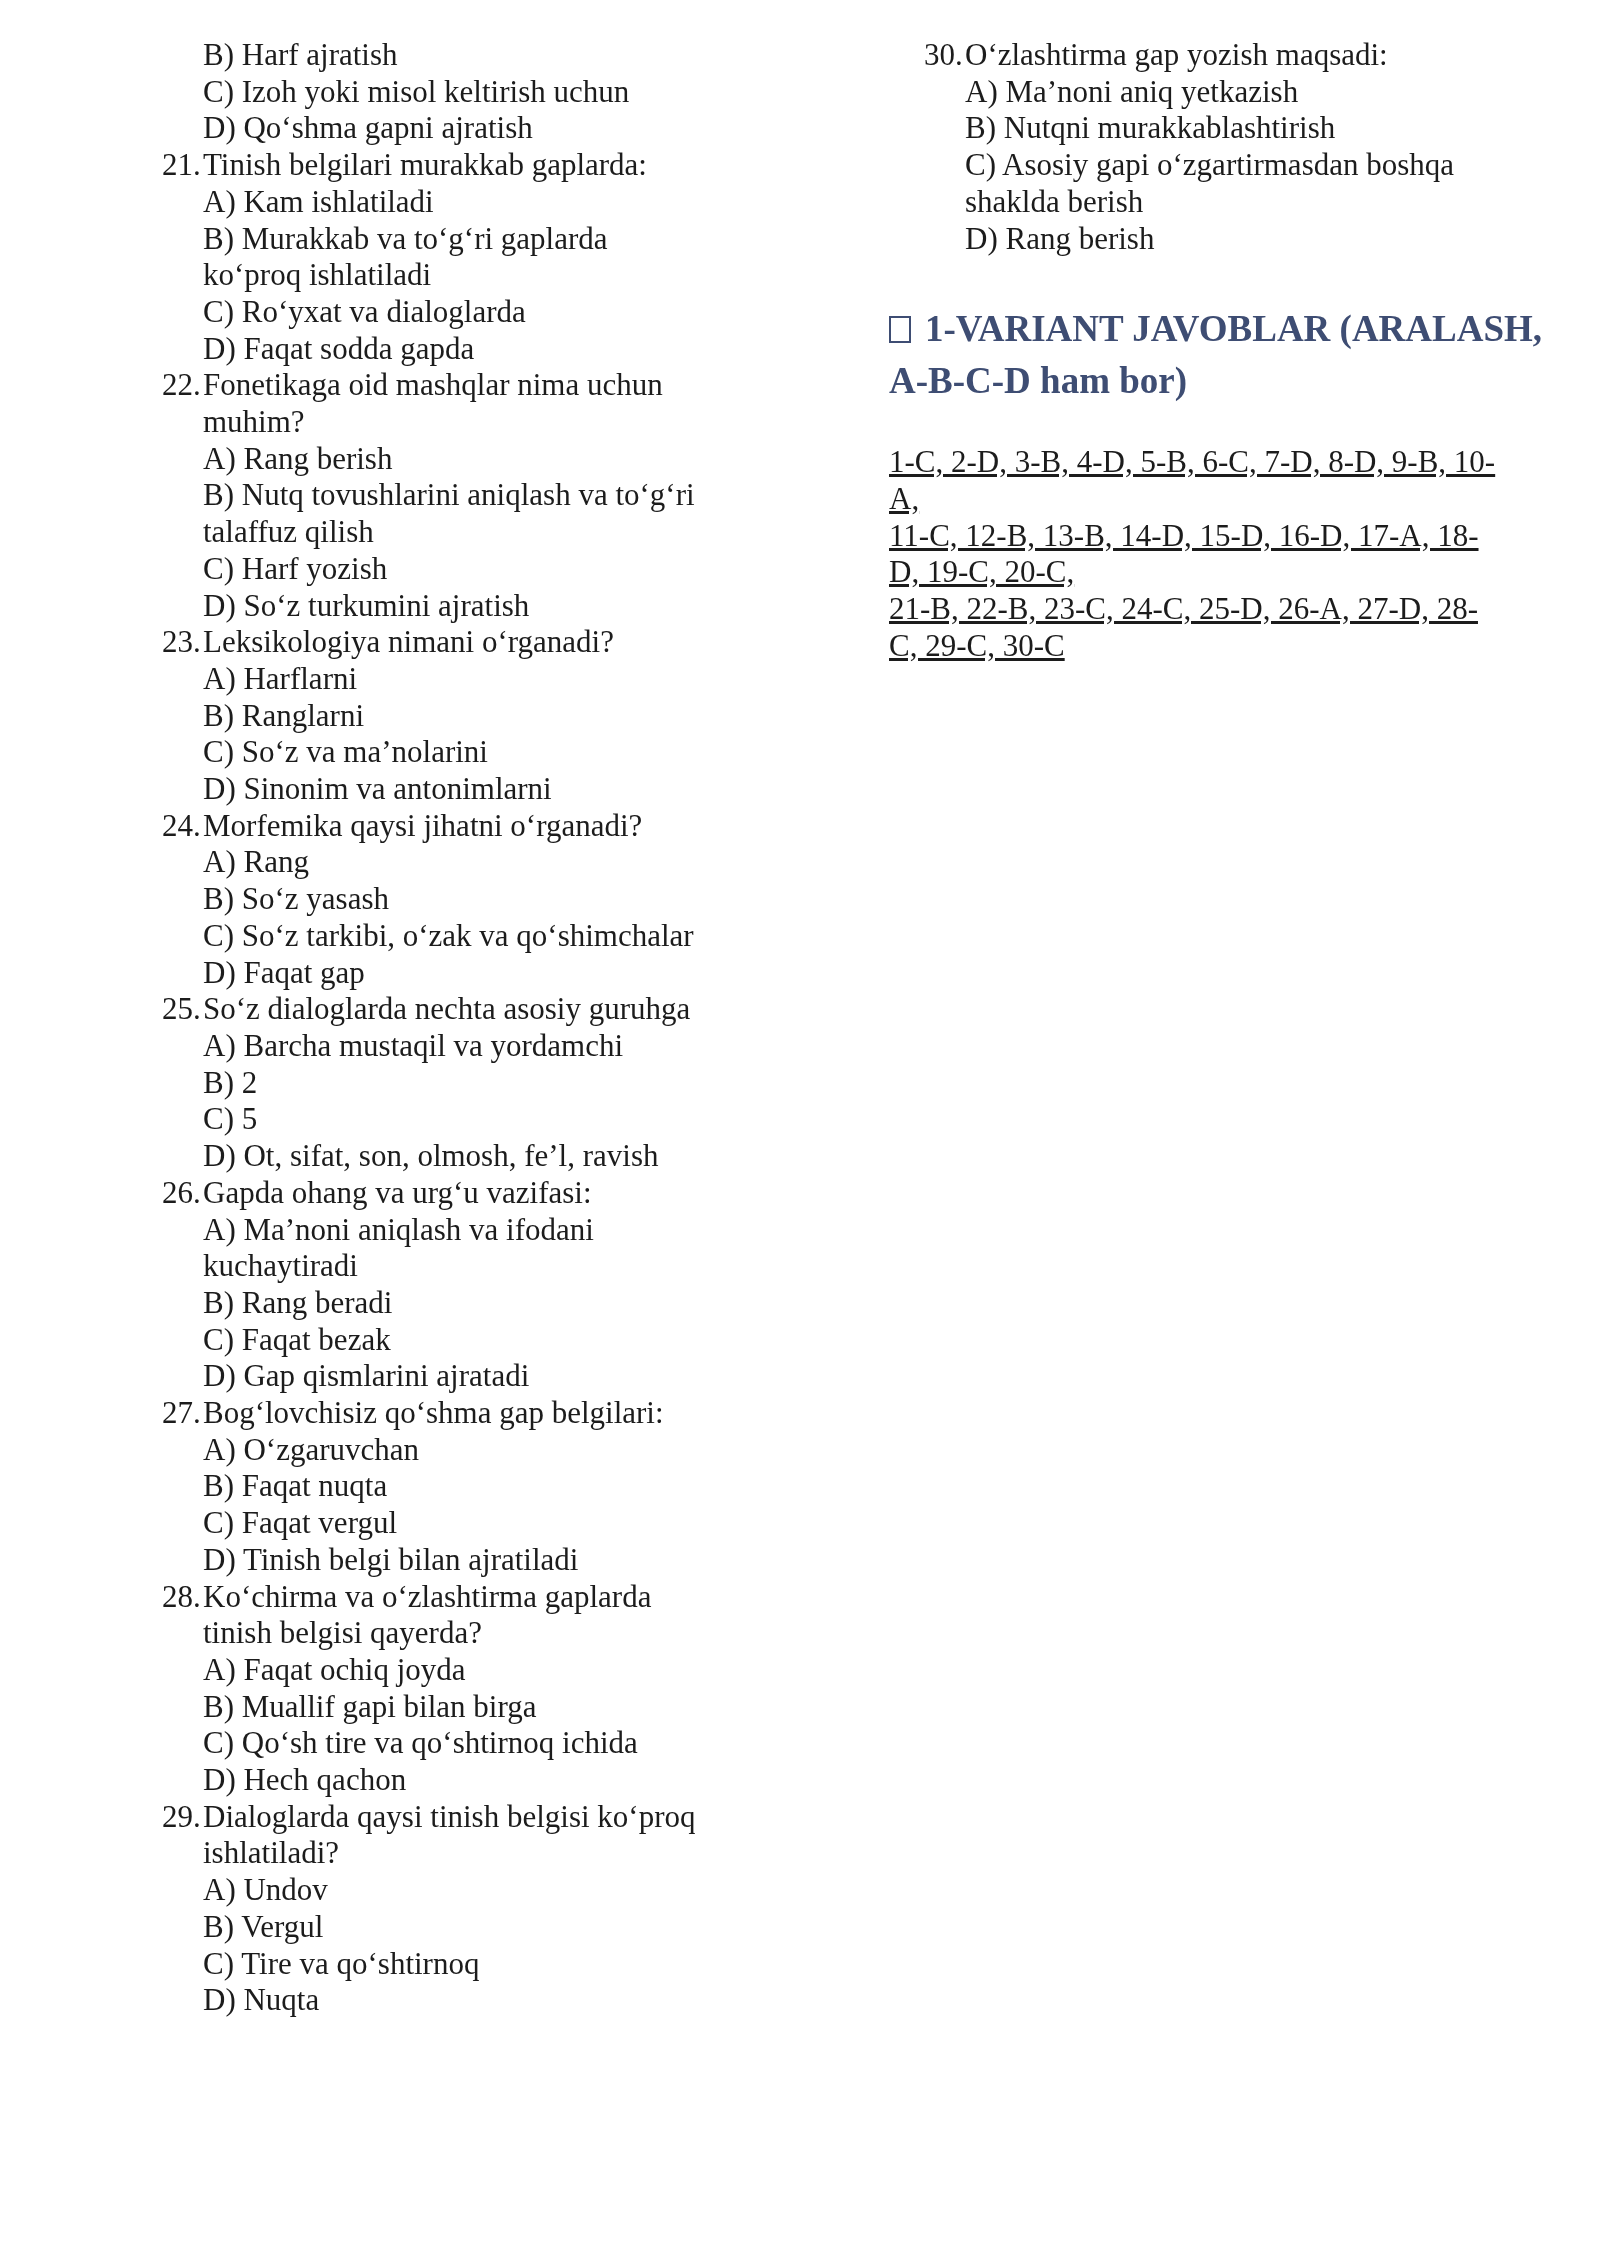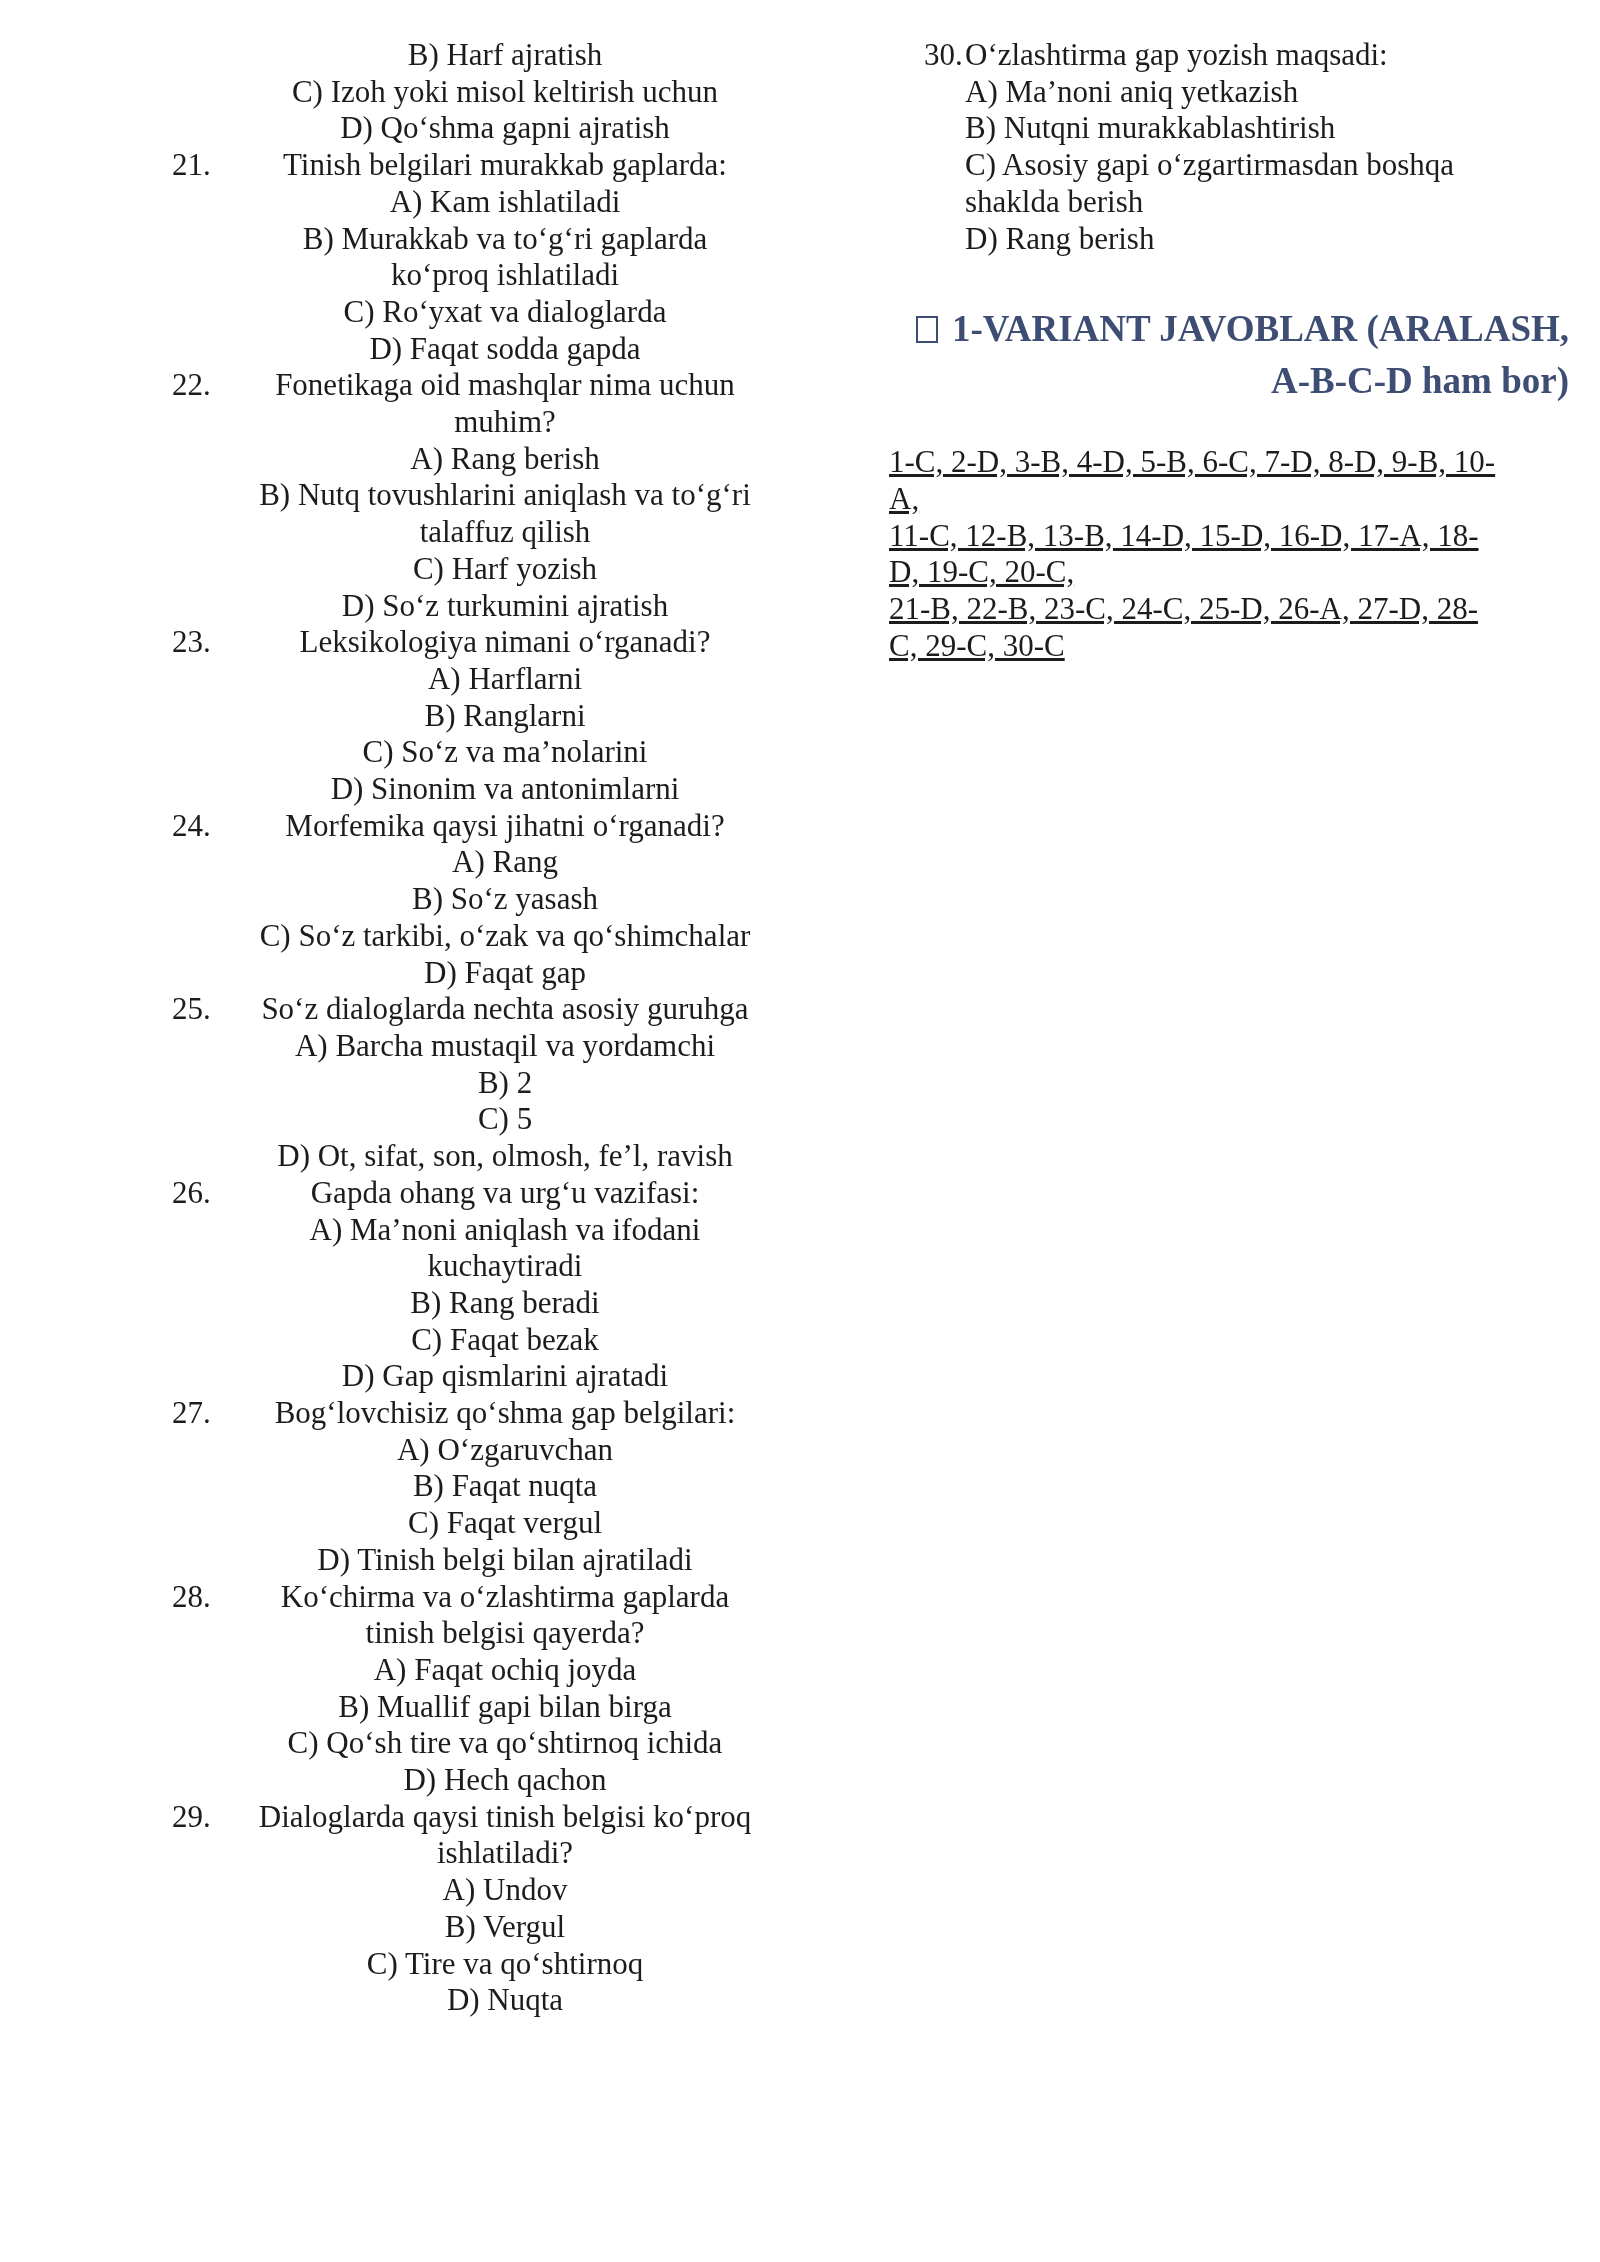--- a/index.html
+++ b/index.html
@@ -11,40 +11,39 @@
     font-family:"Liberation Serif", serif;
     color:var(--fg,#1c1c1c);
     overflow:hidden;
   }
   .col{
     position:absolute;
     top:37px;
     font-size:31px;
     line-height:36.7px;
   }
-  .col-left{left:137px;width:660px;text-align:center;}
+  .col-left{left:127px;width:660px;}
   .col-right{left:845px;width:680px;margin-left:44px;}
   .line{
     position:relative;
     padding-left:76px;
     white-space:nowrap;
   }
   .line .num{
     position:absolute;
     left:35px;
     top:0;
   }
   .heading{
     margin-top:46px;
     font-size:37px;
     line-height:52px;
     font-weight:600;
     color:var(--hc,#3e4d73);
     white-space:nowrap;
-    text-align:right;
   }
   .tofu{
     display:inline-block;
     width:22px;
     height:27px;
     border:2px solid currentColor;
     margin-right:14px;
     vertical-align:-2px;
     box-sizing:border-box;
   }

